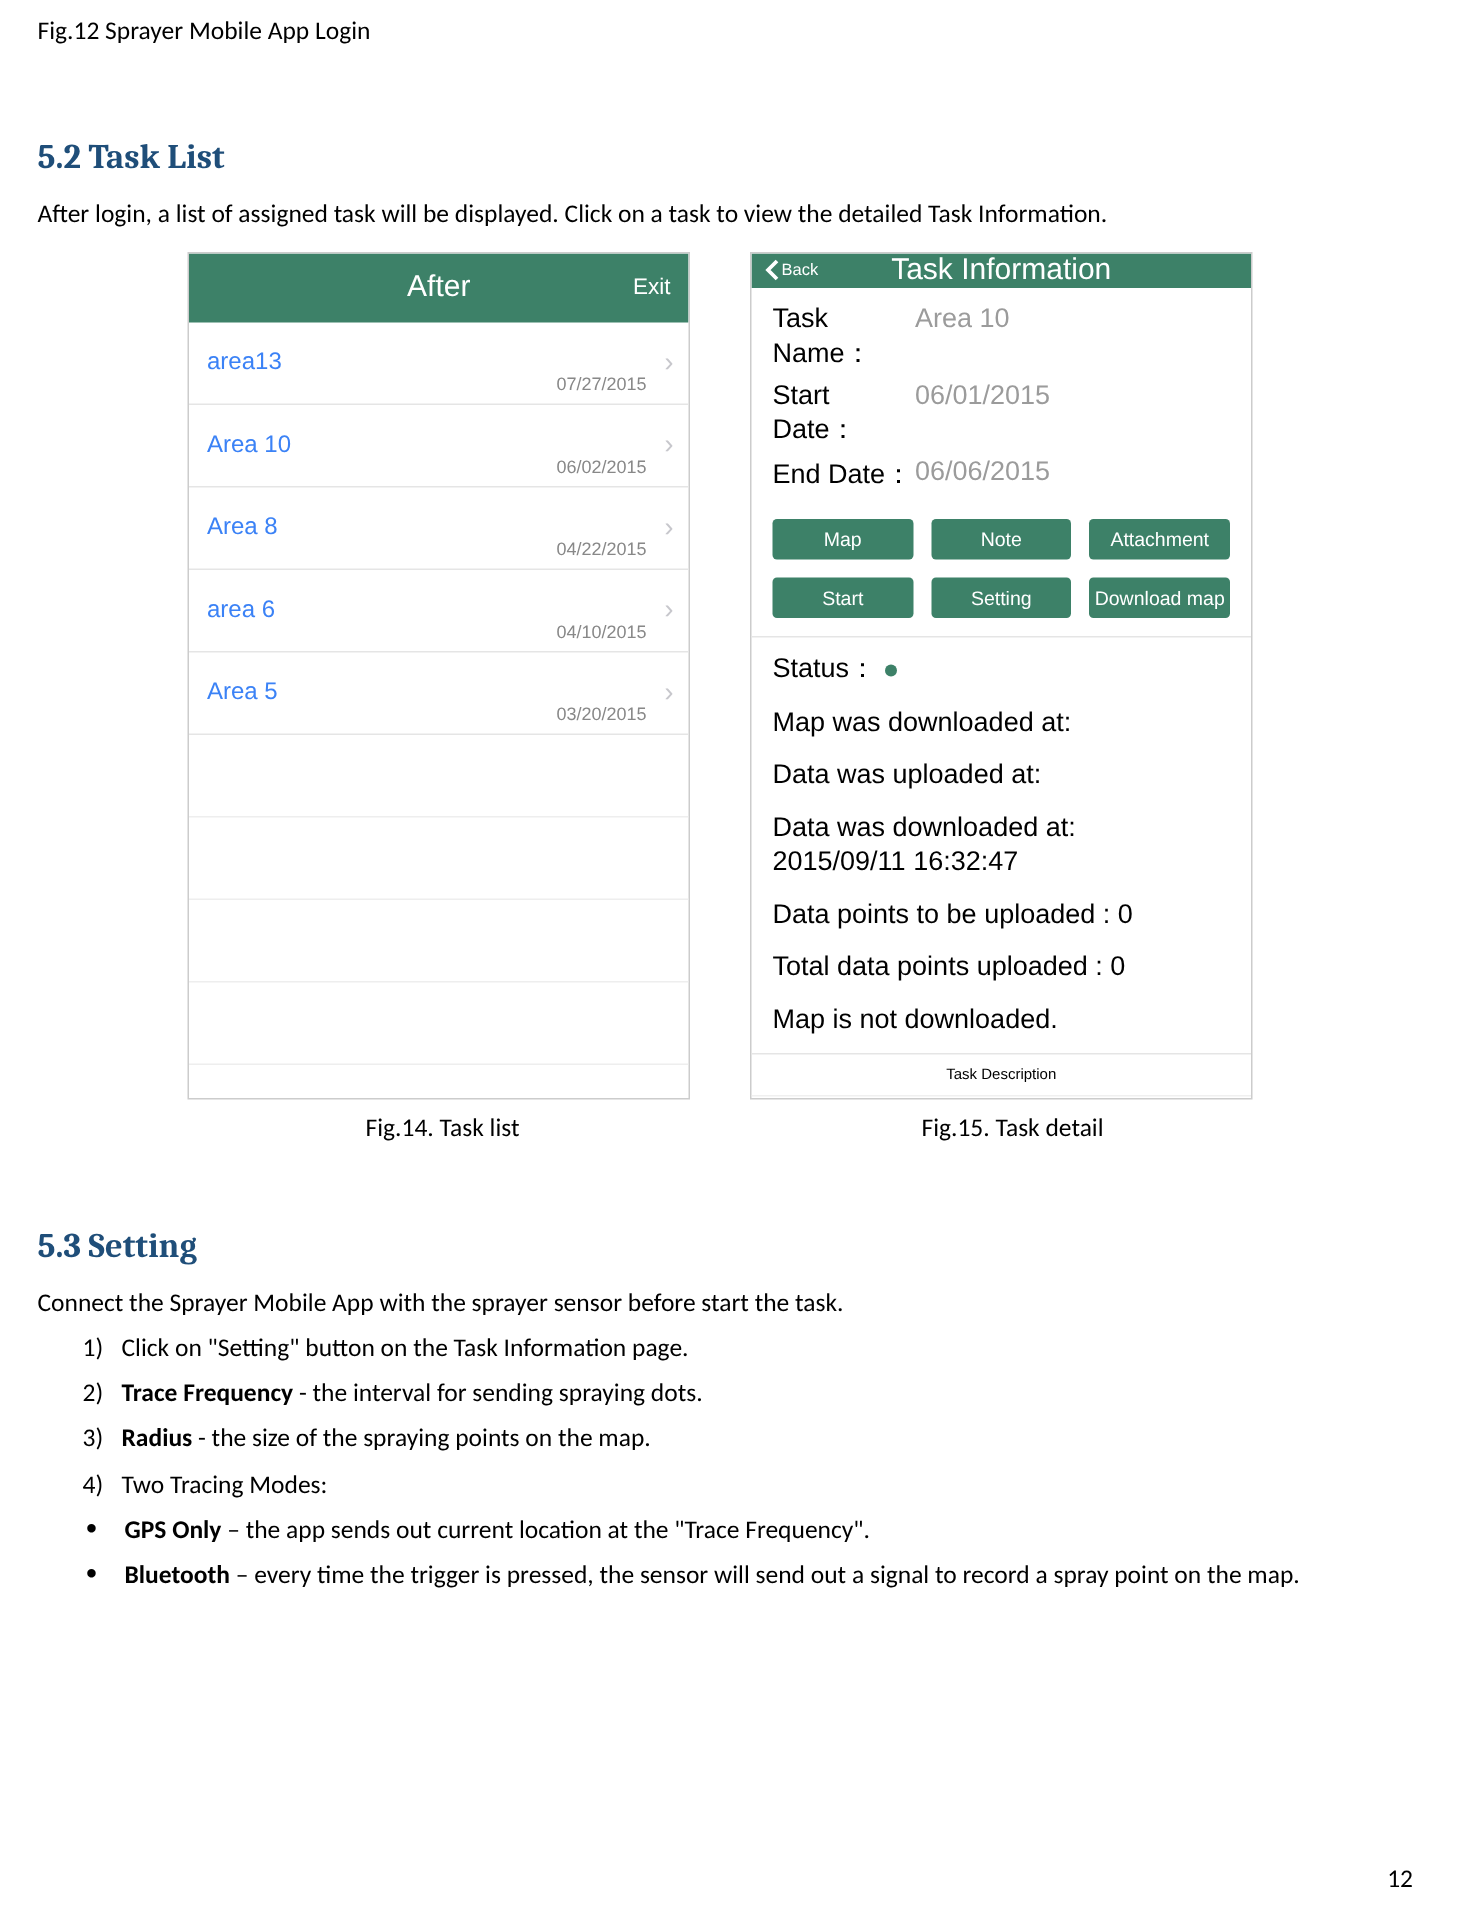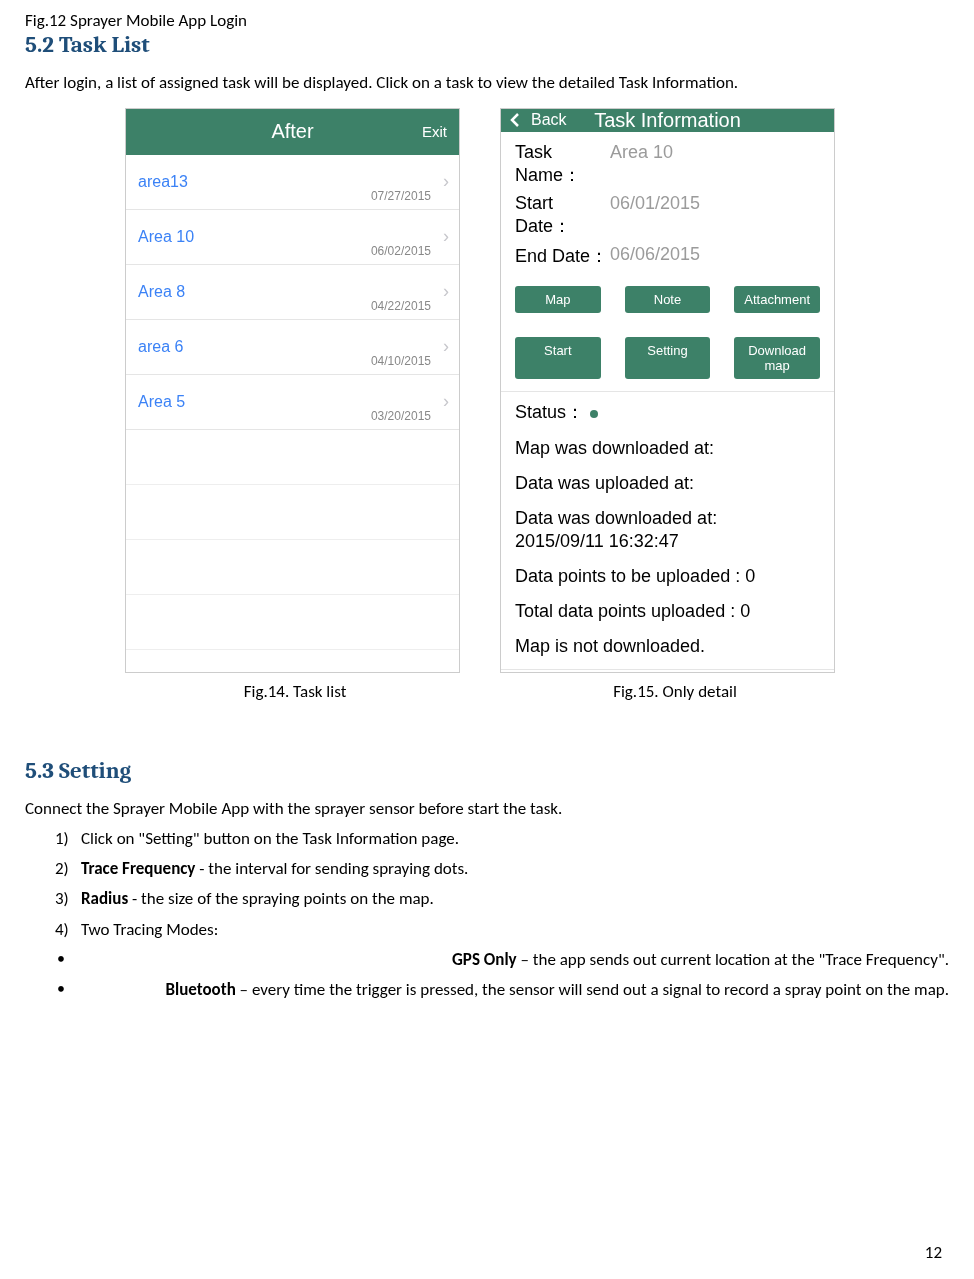--- a/index.html
+++ b/index.html
@@ -1,55 +1,55 @@
 <!DOCTYPE html>
 <html><head>
   <meta charset="utf-8">
   <style>
     * { margin: 0; padding: 0; box-sizing: border-box; }
     body { font-family: Calibri, Arial, sans-serif; color: #000; width: 974px; padding: 10px 25px 20px 25px; }
-    .fig-caption-top { font-size: 17px; margin-left: 0; }
+    .fig-caption-top { font-size: 17px; margin-bottom: 60px; margin-left: 0; }
     .heading { color: #1f4e79; font-family: Cambria, Georgia, serif; font-weight: bold; font-size: 23px; margin-bottom: 12px; }
     .body-text { font-size: 17px; line-height: 1.5; margin-bottom: 12px; }
     .figures-row { display: flex; gap: 40px; justify-content: flex-start; margin: 10px 0 8px 100px; }
     .fig-captions-row { display: flex; margin: 6px 0 55px 100px; font-size: 17px; }
     .fig-caption-left { width: 340px; text-align: center; }
     .fig-caption-right { width: 340px; text-align: center; margin-left: 40px; }
     
     
     .phone { width: 335px; height: 565px; border: 1px solid #ccc; background: #fff; font-family: -apple-system, Helvetica, Arial, sans-serif; overflow: hidden; display: flex; flex-direction: column; }
     .phone-header { background: #3d8168; color: #fff; height: 46px; display: flex; align-items: center; justify-content: center; position: relative; font-size: 20px; }
     .phone-header .right { position: absolute; right: 12px; font-size: 15px; }
-    .phone-header .left { position: absolute; left: 8px; font-size: 16px; display: flex; align-items: center; gap: 10px; }
+    .phone-header .left { position: absolute; left: 8px; font-size: 11px; display: flex; align-items: center; gap: 0; }
     .task-row { height: 55px; border-bottom: 1px solid #e5e5e5; display: flex; align-items: center; justify-content: space-between; padding: 0 10px 0 12px; position: relative; }
     .task-row .name { font-size: 16px; color: #3b82f6; }
     .task-row .date { font-size: 12px; color: #888; position: absolute; right: 28px; bottom: 6px; }
     .task-row .chev { color: #c7c7cc; font-size: 18px; }
     .empty-rows { flex: 1; }
     .empty-row { height: 55px; border-bottom: 1px solid #eee; }
     
     
     .info-section { padding: 10px 14px 6px; }
     .info-line { display: flex; font-size: 18px; margin-bottom: 6px; }
     .info-label { width: 95px; color: #000; }
     .info-val { color: #9b9b9b; }
-    .btn-grid { display: grid; grid-template-columns: repeat(3, 1fr); gap: 24px; padding: 6px 14px 12px; }
+    .btn-grid { display: grid; grid-template-columns: repeat(3, 1fr); gap: 12px; padding: 6px 14px 12px; }
     .p-btn { background: #3d8168; color: #fff; font-size: 13px; text-align: center; padding: 6px 0; border-radius: 3px; }
     .status-block { padding: 8px 14px; border-top: 1px solid #e5e5e5; font-size: 18px; color: #000; }
     .status-block .line { margin-bottom: 14px; }
     .status-dot { display: inline-block; width: 8px; height: 8px; border-radius: 50%; background: #3d8168; margin-left: 6px; }
     .desc-header { text-align: center; font-size: 10px; padding: 8px 0; border-top: 1px solid #e5e5e5; }
     .desc-body { font-size: 13px; color: #9b9b9b; padding: 6px 14px; border-top: 1px solid #f0f0f0; }
     
     
     ol.numbered { list-style: none; margin-left: 30px; }
     ol.numbered li { font-size: 17px; line-height: 1.6; margin-bottom: 3px; padding-left: 26px; position: relative; }
     ol.numbered li .num { position: absolute; left: 0; }
     ul.bullets { list-style: none; margin-left: 32px; }
-    ul.bullets li { font-size: 17px; line-height: 1.6; margin-bottom: 3px; position: relative; padding-left: 26px; text-align: right; }
+    ul.bullets li { font-size: 17px; line-height: 1.6; margin-bottom: 3px; position: relative; padding-left: 26px; }
     ul.bullets li::before { content: "•"; position: absolute; left: 0; font-size: 16px; }
     
     .page-num { position: fixed; bottom: 16px; right: 32px; font-size: 17px; }
   </style>
 </head>
 <body>
 
 <div class="fig-caption-top">Fig.12 Sprayer Mobile App Login</div>
 
 <h2 class="heading">5.2 Task List</h2>
@@ -140,21 +140,21 @@
       <div style="margin-bottom:4px">Map is not downloaded.</div>
     </div>
     <div class="desc-header">Task Description</div>
     <div class="desc-body">area 10</div>
   </div>
 
 </div>
 
 <div class="fig-captions-row">
   <div class="fig-caption-left">Fig.14. Task list</div>
-  <div class="fig-caption-right">Fig.15. Only detail</div>
+  <div class="fig-caption-right">Fig.15. Task detail</div>
 </div>
 
 <h2 class="heading">5.3 Setting</h2>
 <p class="body-text" style="margin-bottom:4px">Connect the Sprayer Mobile App with the sprayer sensor before start the task.</p>
 
 <ol class="numbered">
   <li><span class="num">1)</span><span>Click on "Setting" button on the Task Information page.</span></li>
   <li><span class="num">2)</span><strong>Trace Frequency</strong><span> - the interval for sending spraying dots.</span></li>
   <li><span class="num">3)</span><strong>Radius</strong><span> - the size of the spraying points on the map.</span></li>
   <li><span class="num">4)</span><span>Two Tracing Modes:</span></li>

